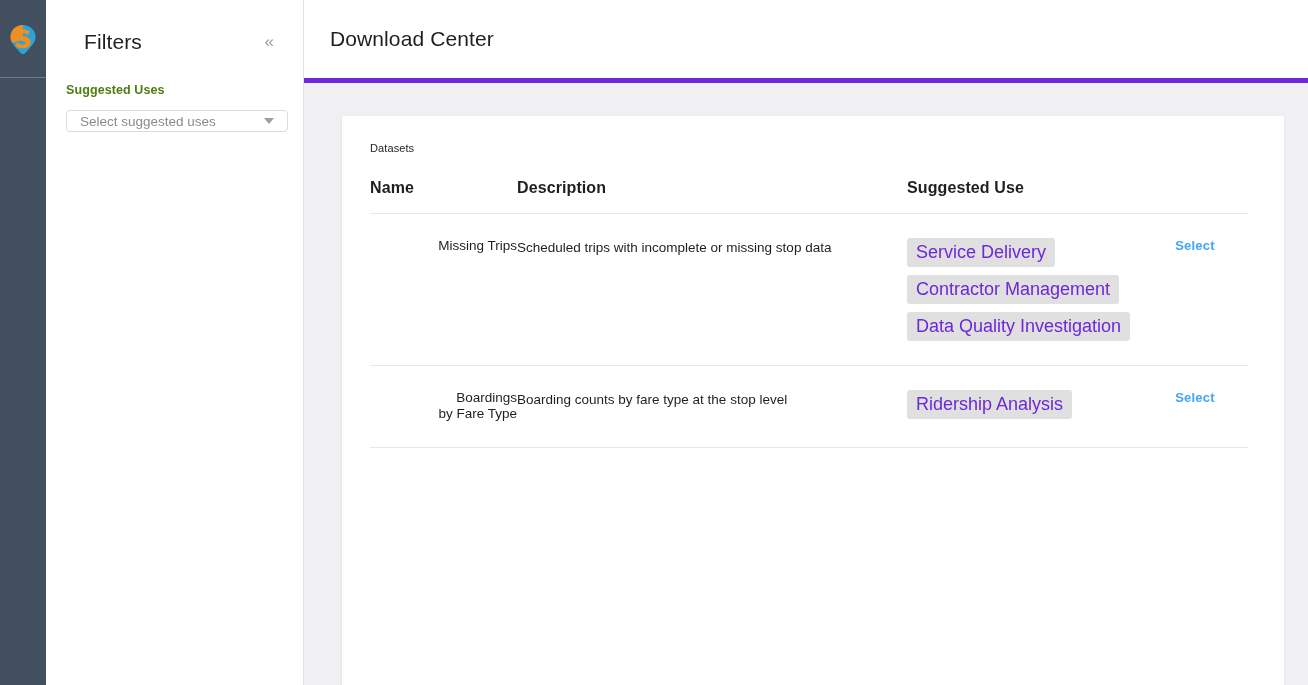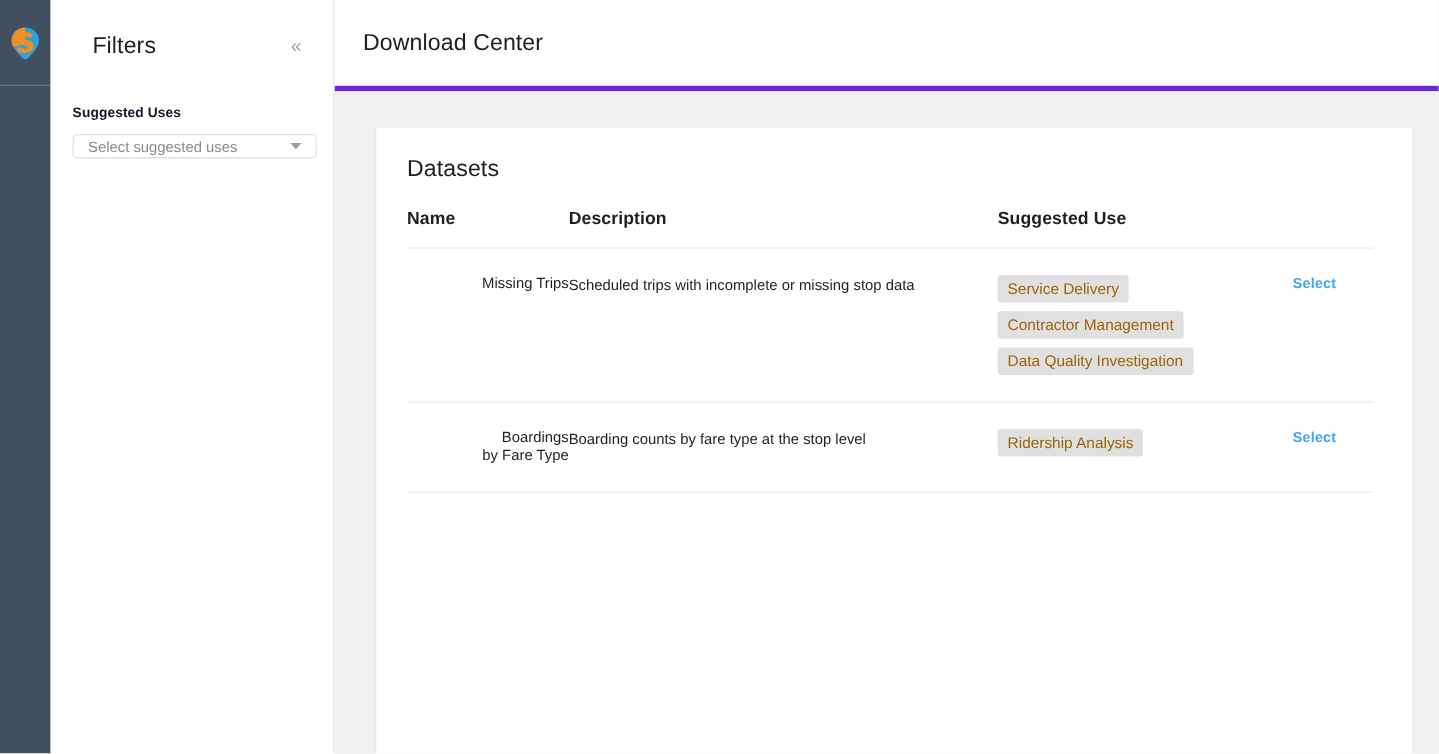--- a/index.html
+++ b/index.html
@@ -62,24 +62,23 @@
     font-size: 17px;
     line-height: 1;
     cursor: pointer;
     user-select: none;
     padding: 2px 3px;
   }
   .filter-group { padding: 0 20px; margin-top: 0px; }
   .filter-label {
     font-size: 12.5px;
     font-weight: bold;
-    color: #0f172a;
+    color: #4d7c0f;
     margin-bottom: 13px;
     letter-spacing: .1px;
-    margin-top: 12px;
   }
   .select-box {
     position: relative;
     height: 22px;
     border: 1px solid #dcdcdc;
     border-radius: 4px;
     background: #fff;
     display: flex;
     align-items: center;
     padding: 0 13px;
@@ -133,21 +132,21 @@
   }
   .card {
     background: #ffffff;
     width: 942px;
     min-height: 600px;
     border-radius: 2px;
     box-shadow: 0 1px 3px rgba(0,0,0,.09);
     padding: 26px 36px 0 28px;
   }
   .card-title {
-    font-size: 21px;
+    font-size: 11px;
     color: #1f1f1f;
     font-weight: 400;
     margin-bottom: 25px;
     letter-spacing: .1px;
   }
 
   
   table.ds-table {
     width: 100%;
     border-collapse: collapse;
@@ -173,22 +172,22 @@
     vertical-align: top;
     padding: 24px 0 24px 0;
     font-size: 13.5px;
     color: #1f1f1f;
   }
   .td-name { white-space: pre-line; line-height: 1.22; text-align: right; }
   .td-desc { line-height: 1.42; padding-right: 18px; }
   .chips { display: flex; flex-direction: column; align-items: flex-start; gap: 8px; }
   .chip {
     background: #e0e0e0;
-    color: #a16207;
-    font-size: 14px;
+    color: #6d28d9;
+    font-size: 18px;
     border-radius: 3px;
     padding: 5px 9px 6px 9px;
     line-height: 1;
     white-space: nowrap;
   }
   .td-act { text-align: center; padding-left: 2px; }
   .select-link {
     color: #42a5f5;
     font-size: 13px;
     font-weight: bold;

